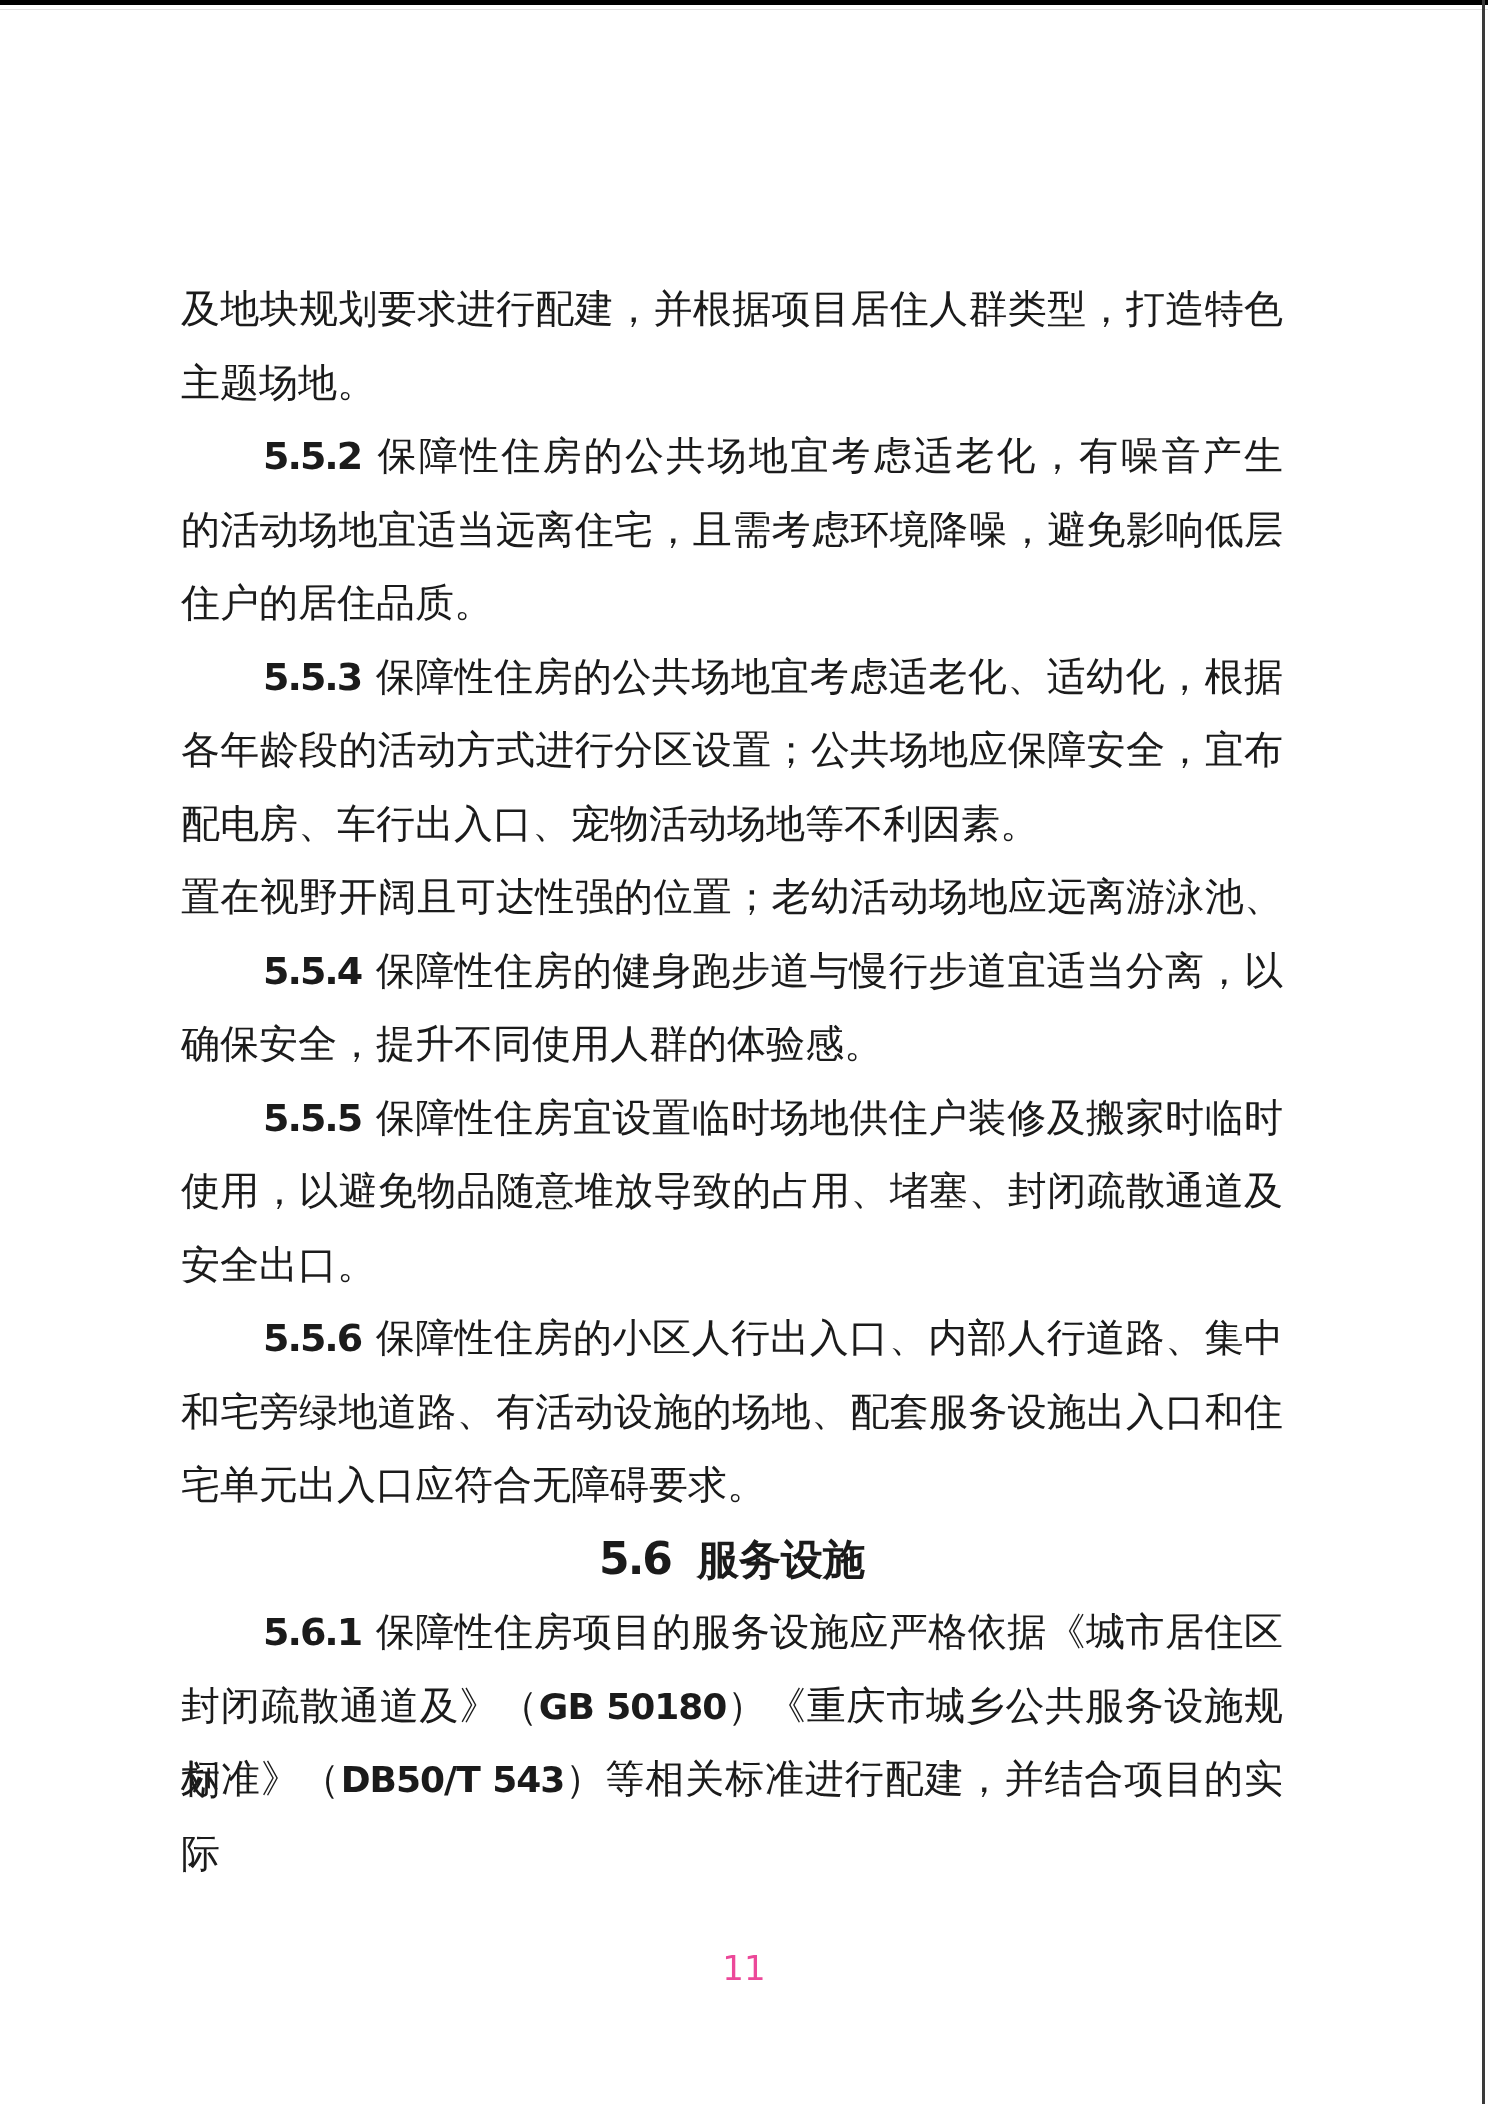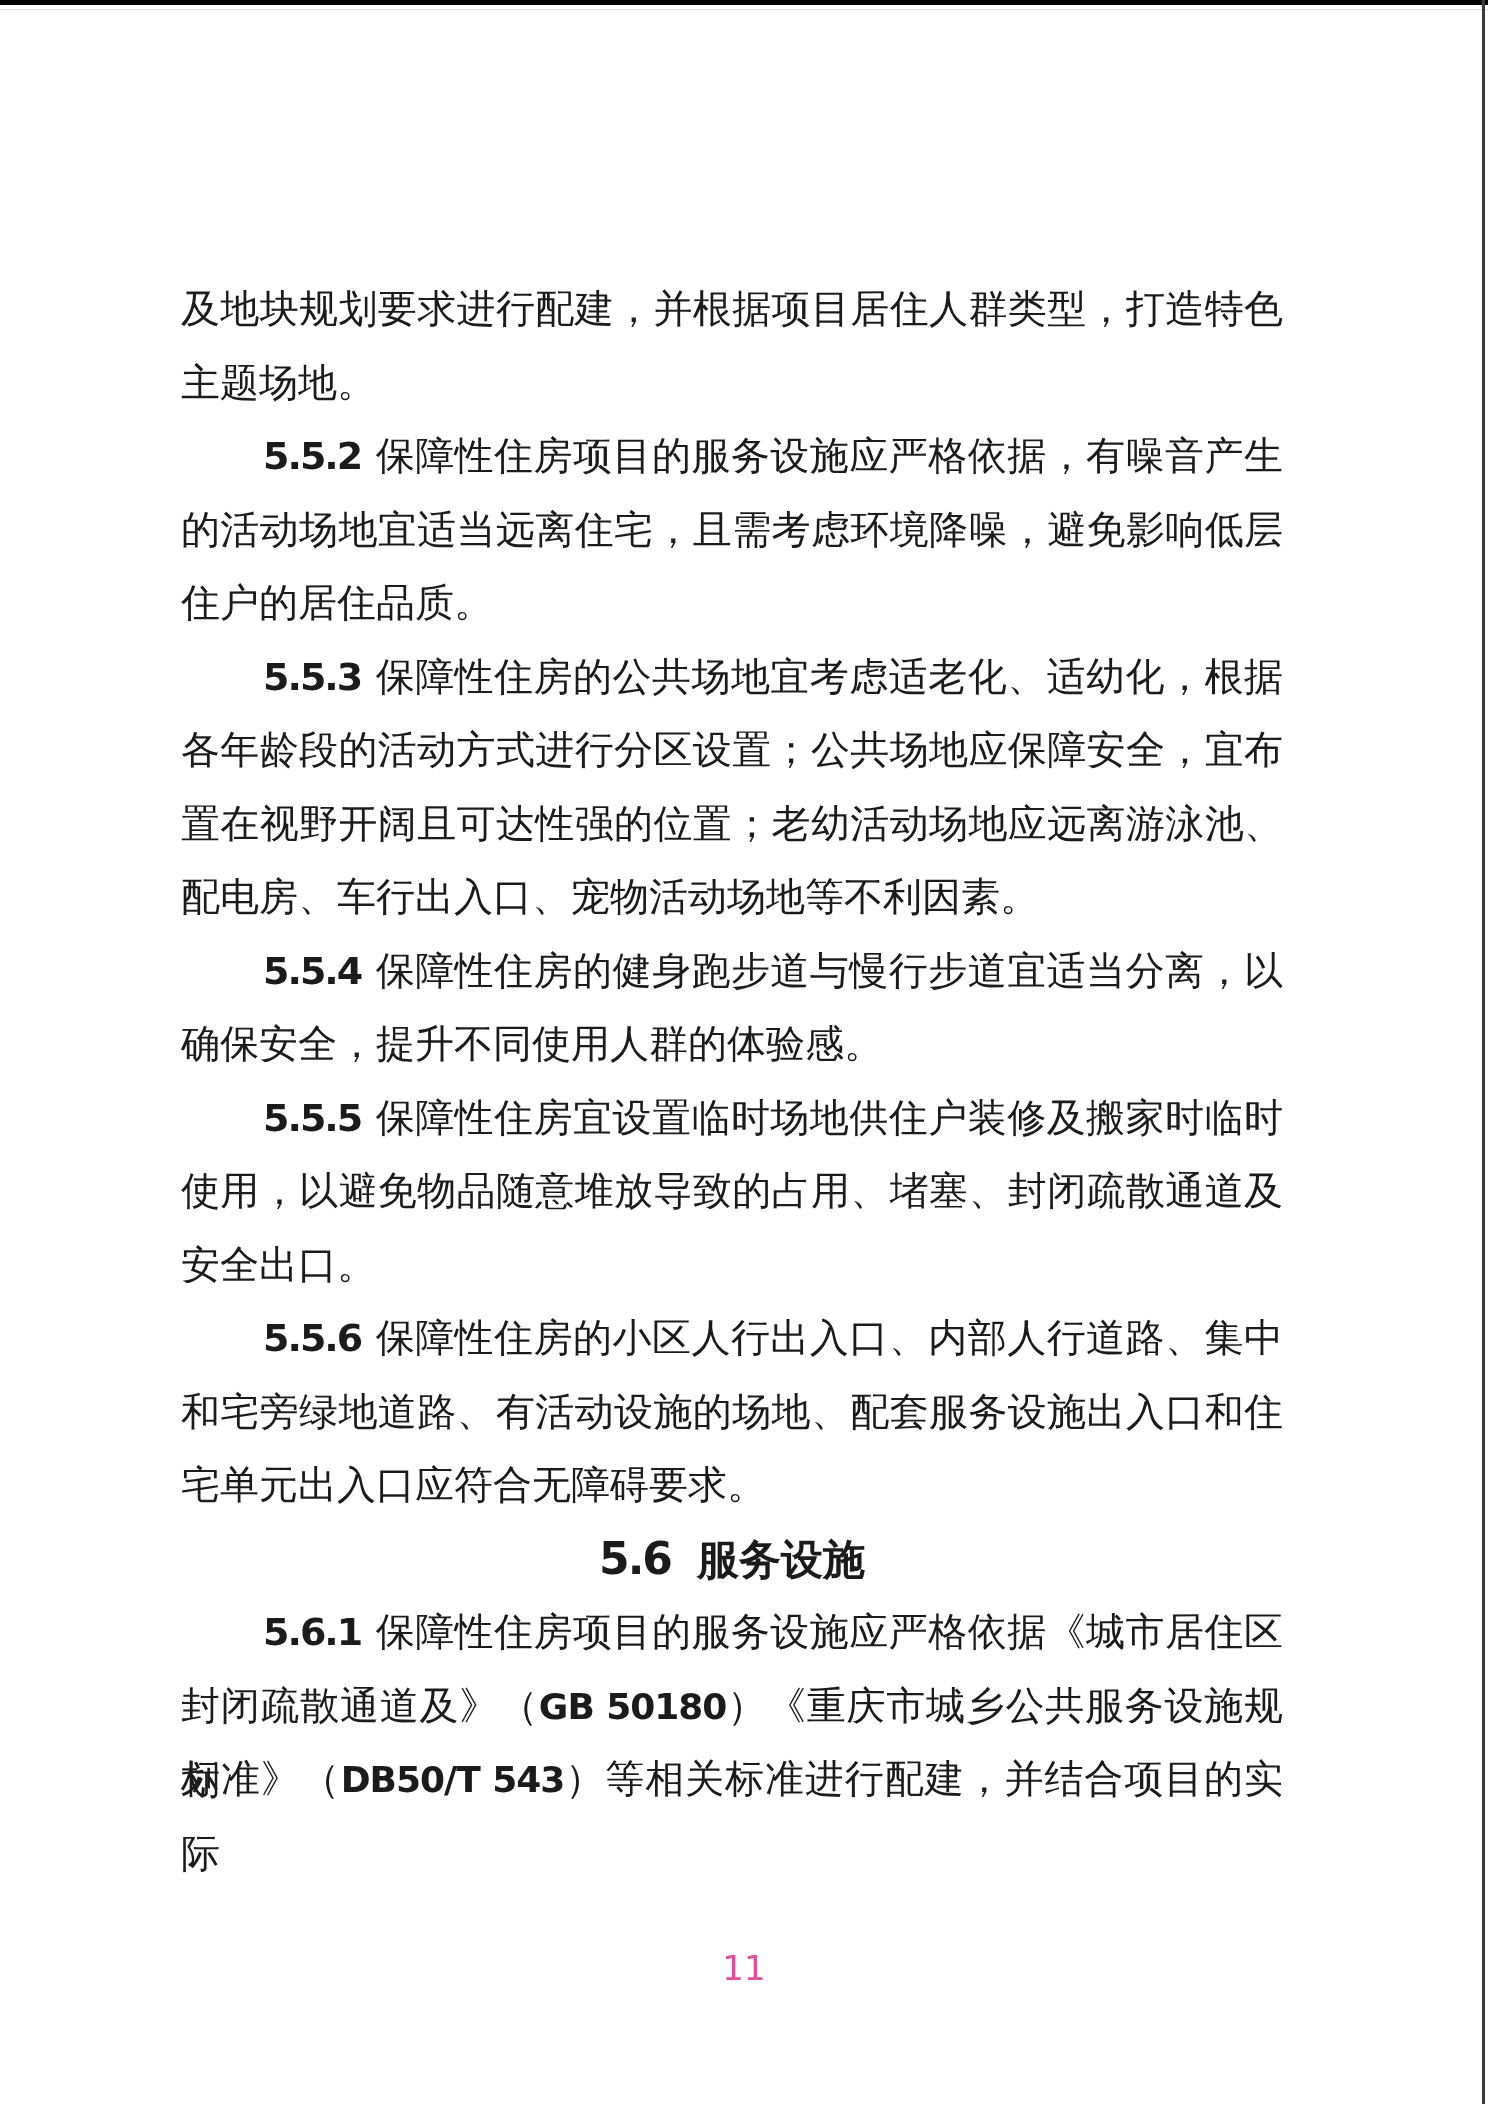--- a/index.html
+++ b/index.html
@@ -84,28 +84,28 @@
 
   <div class="scan-bar-top"></div>
   <div class="scan-line-top-faint"></div>
   <div class="scan-bar-right"></div>
 
   <main class="content">
 
     <p class="line just">及地块规划要求进行配建，并根据项目居住人群类型，打造特色</p>
     <p class="line">主题场地。</p>
 
-    <p class="line just indent"><span class="num">5.5.2</span><span>保障性住房项目的服务设施应严格依据，有噪音产生</span></p>
+    <p class="line just indent"><span class="num">5.5.2</span><span>保障性住房的公共场地宜考虑适老化，有噪音产生</span></p>
     <p class="line just">的活动场地宜适当远离住宅，且需考虑环境降噪，避免影响低层</p>
     <p class="line">住户的居住品质。</p>
 
     <p class="line just indent"><span class="num">5.5.3</span><span>保障性住房的公共场地宜考虑适老化、适幼化，根据</span></p>
     <p class="line just">各年龄段的活动方式进行分区设置；公共场地应保障安全，宜布</p>
+    <p class="line">配电房、车行出入口、宠物活动场地等不利因素。</p>
     <p class="line just">置在视野开阔且可达性强的位置；老幼活动场地应远离游泳池、</p>
-    <p class="line">配电房、车行出入口、宠物活动场地等不利因素。</p>
 
     <p class="line just indent"><span class="num">5.5.4</span><span>保障性住房的健身跑步道与慢行步道宜适当分离，以</span></p>
     <p class="line">确保安全，提升不同使用人群的体验感。</p>
 
     <p class="line just indent"><span class="num">5.5.5</span><span>保障性住房宜设置临时场地供住户装修及搬家时临时</span></p>
     <p class="line just">使用，以避免物品随意堆放导致的占用、堵塞、封闭疏散通道及</p>
     <p class="line">安全出口。</p>
 
     <p class="line just indent"><span class="num">5.5.6</span><span>保障性住房的小区人行出入口、内部人行道路、集中</span></p>
     <p class="line just">和宅旁绿地道路、有活动设施的场地、配套服务设施出入口和住</p>

